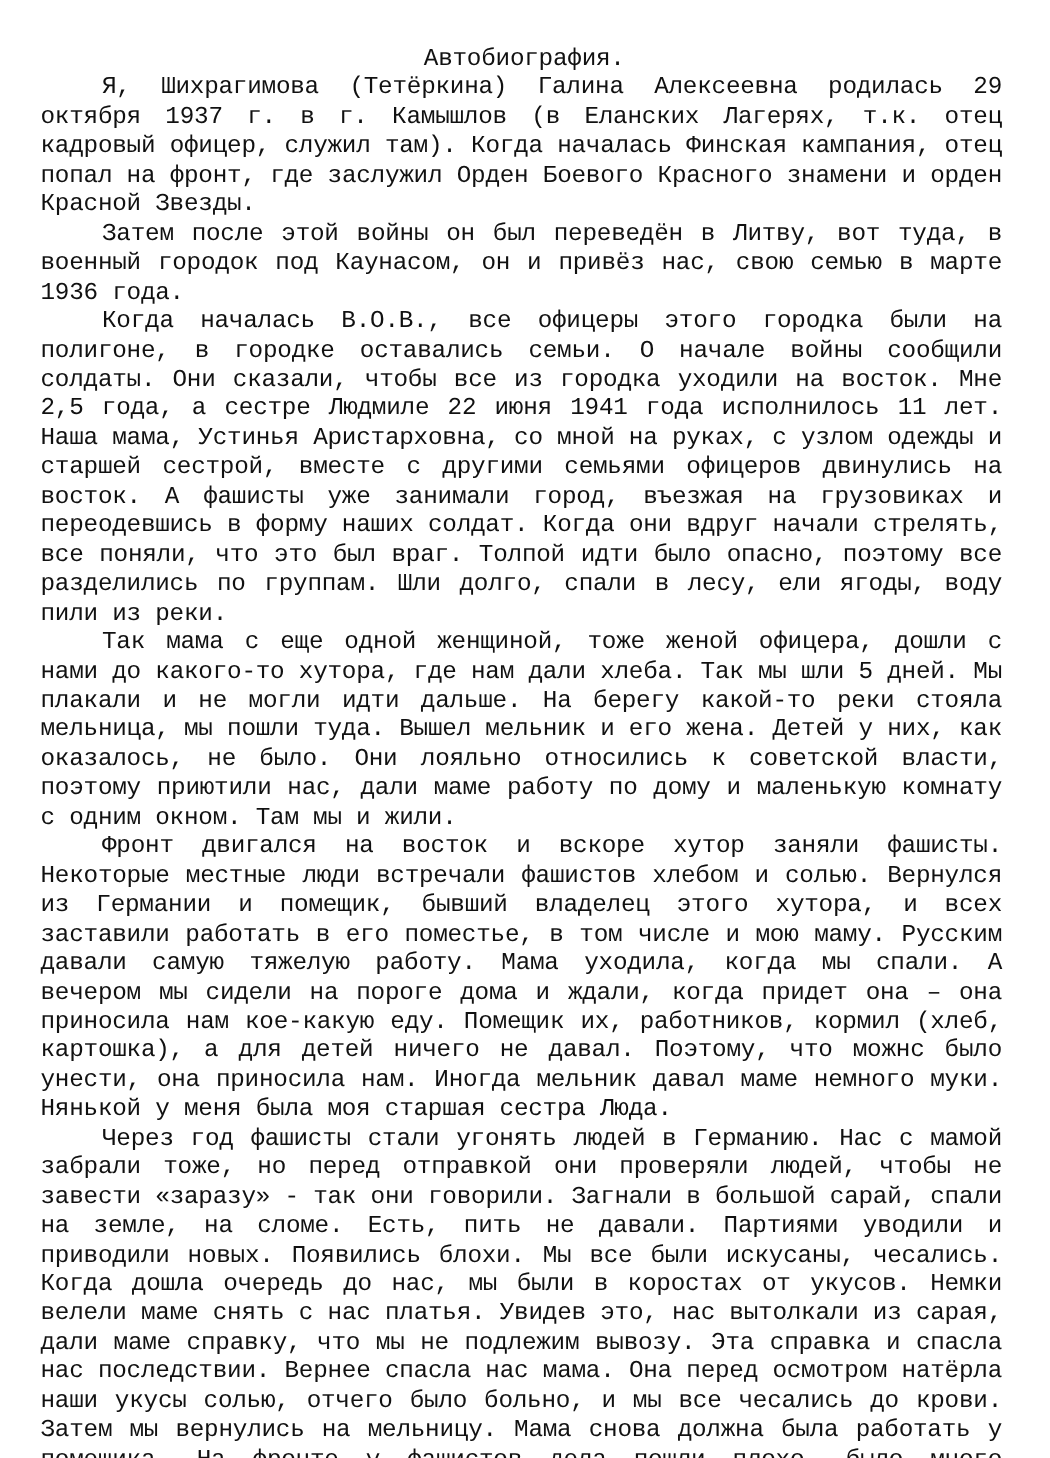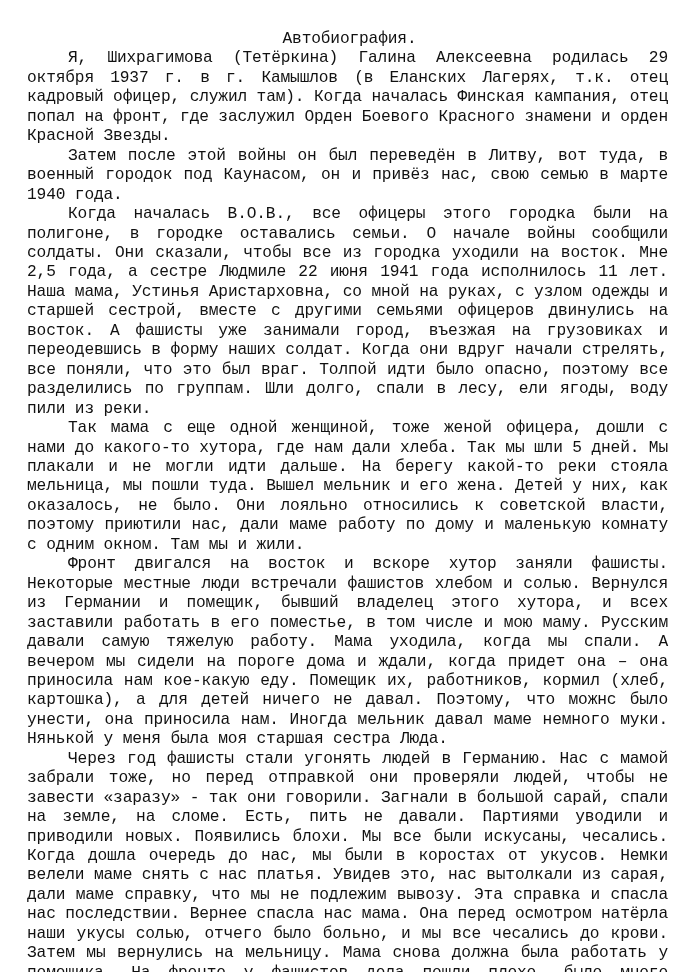--- a/index.html
+++ b/index.html
@@ -29,18 +29,18 @@
     text-indent: 41px;
     hyphens: none;
   }
 </style>
 </head>
 <body>
 
 <div class="page">
   <p class="title">Автобиография.</p>
   <p class="para">Я, Шихрагимова (Тетёркина) Галина Алексеевна родилась 29 октября 1937 г. в г. Камышлов (в Еланских Лагерях, т.к. отец кадровый офицер, служил там). Когда началась Финская кампания, отец попал на фронт, где заслужил Орден Боевого Красного знамени и орден Красной Звезды.</p>
-  <p class="para">Затем после этой войны он был переведён в Литву, вот туда, в военный городок под Каунасом, он и привёз нас, свою семью в марте 1940 года.</p>
+  <p class="para">Затем после этой войны он был переведён в Литву, вот туда, в военный городок под Каунасом, он и привёз нас, свою семью в марте 1936 года.</p>
   <p class="para">Когда началась В.О.В., все офицеры этого городка были на полигоне, в городке оставались семьи. О начале войны сообщили солдаты. Они сказали, чтобы все из городка уходили на восток. Мне 2,5 года, а сестре Людмиле 22 июня 1941 года исполнилось 11 лет. Наша мама, Устинья Аристарховна, со мной на руках, с узлом одежды и старшей сестрой, вместе с другими семьями офицеров двинулись на восток. А фашисты уже занимали город, въезжая на грузовиках и переодевшись в форму наших солдат. Когда они вдруг начали стрелять, все поняли, что это был враг. Толпой идти было опасно, поэтому все разделились по группам. Шли долго, спали в лесу, ели ягоды, воду пили из реки.</p>
   <p class="para">Так мама  с еще одной женщиной, тоже женой офицера, дошли с нами до какого-то хутора, где нам дали хлеба. Так мы шли 5 дней. Мы плакали и не могли идти дальше. На берегу какой-то реки стояла мельница, мы пошли туда. Вышел мельник и его жена. Детей у них, как оказалось, не было. Они лояльно относились к советской власти, поэтому приютили нас, дали маме работу по дому и маленькую комнату с одним окном. Там мы и жили.</p>
   <p class="para">Фронт двигался на восток и вскоре хутор заняли фашисты. Некоторые местные люди встречали фашистов хлебом и солью. Вернулся из Германии и помещик, бывший владелец этого хутора, и всех заставили работать в его поместье, в том числе и мою маму. Русским давали самую тяжелую работу. Мама уходила, когда мы спали. А вечером мы сидели на пороге дома и ждали, когда придет она – она приносила нам кое-какую еду. Помещик их, работников, кормил (хлеб, картошка), а для детей ничего не давал. Поэтому, что можнс было унести, она приносила нам. Иногда мельник давал маме немного муки. Нянькой у меня была моя старшая сестра Люда.</p>
   <p class="para">Через год фашисты стали угонять людей в Германию. Нас с мамой забрали тоже, но перед отправкой они проверяли людей, чтобы не завести «заразу» - так они говорили. Загнали в большой сарай, спали на земле, на сломе. Есть, пить не давали. Партиями уводили и приводили новых. Появились блохи. Мы все были искусаны, чесались. Когда дошла очередь до нас, мы были в коростах от укусов. Немки велели маме снять с нас платья. Увидев это, нас вытолкали из сарая, дали маме справку, что мы не подлежим вывозу. Эта справка и спасла нас последствии. Вернее спасла нас мама. Она перед осмотром натёрла наши укусы солью, отчего было больно, и мы все чесались до крови. Затем мы вернулись на мельницу. Мама снова должна была работать у помещика. На фронте у фашистов дела пошли плохо, было много раненых. Им нужна была кровь, поэтому они стали забирать людей, взрослых и детей со светлыми волосами и голубыми глазами. Они считали себя высшей арийской расой, делали облавы. Поэтому мельник с женой прятали меня в большом сундуке, на котором спала жена мельника. Сестра моя кареглазая и у неё тёмные волосы, поэтому они её не забрали. Так прошло 1,5 года.</p>
 </div>
 
 </body></html>

